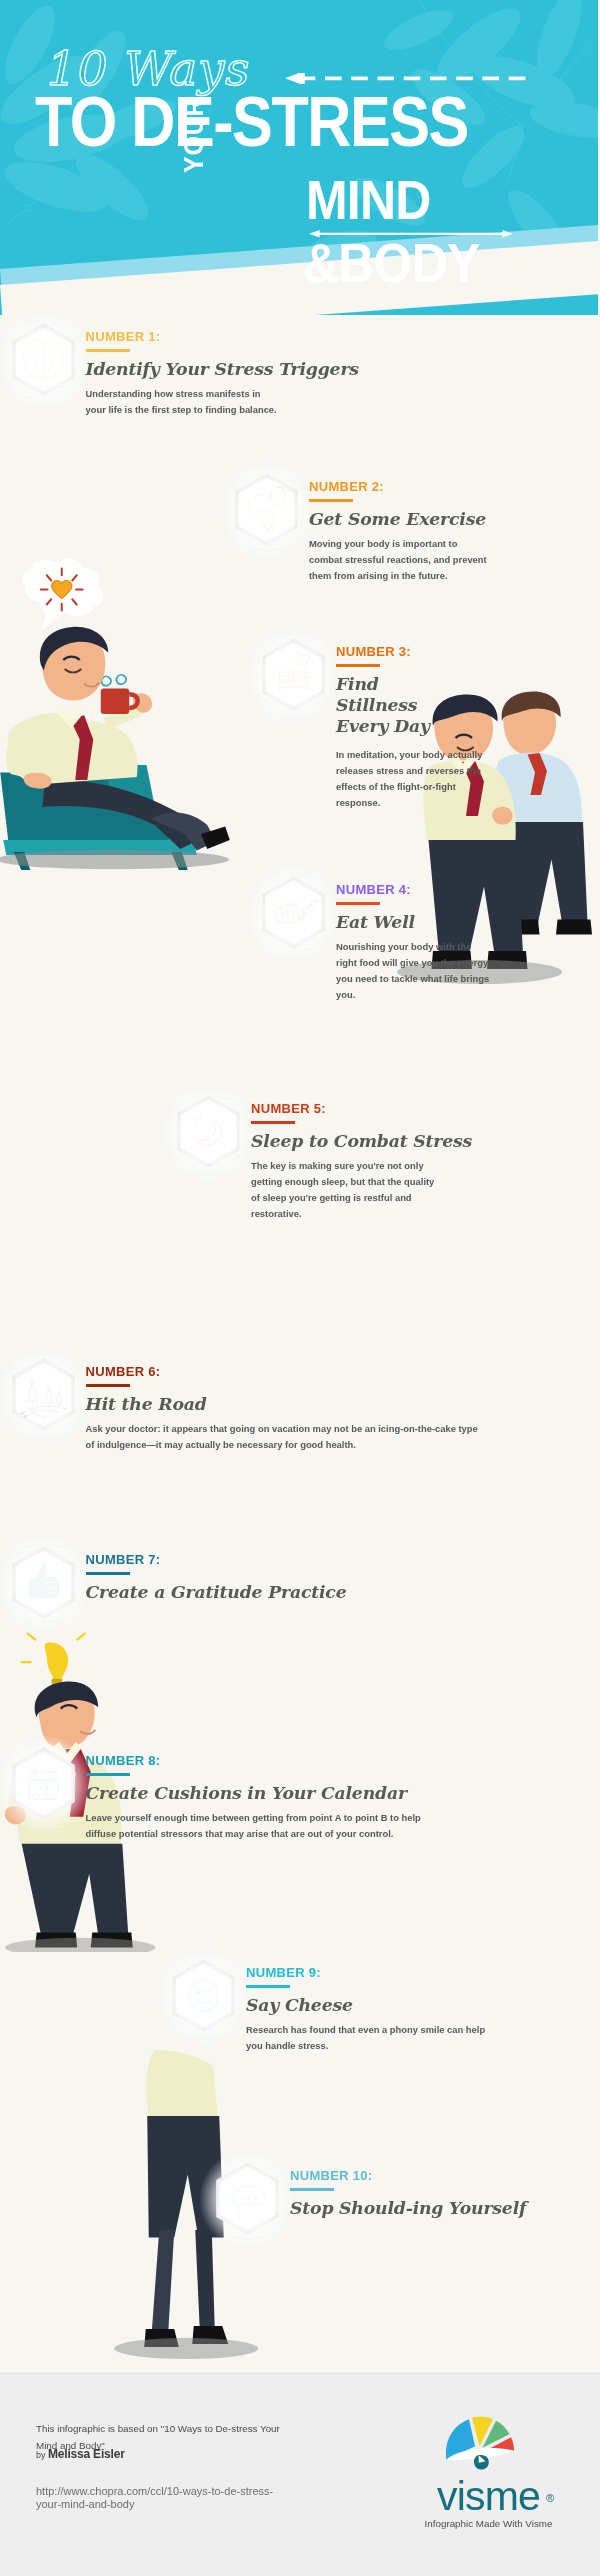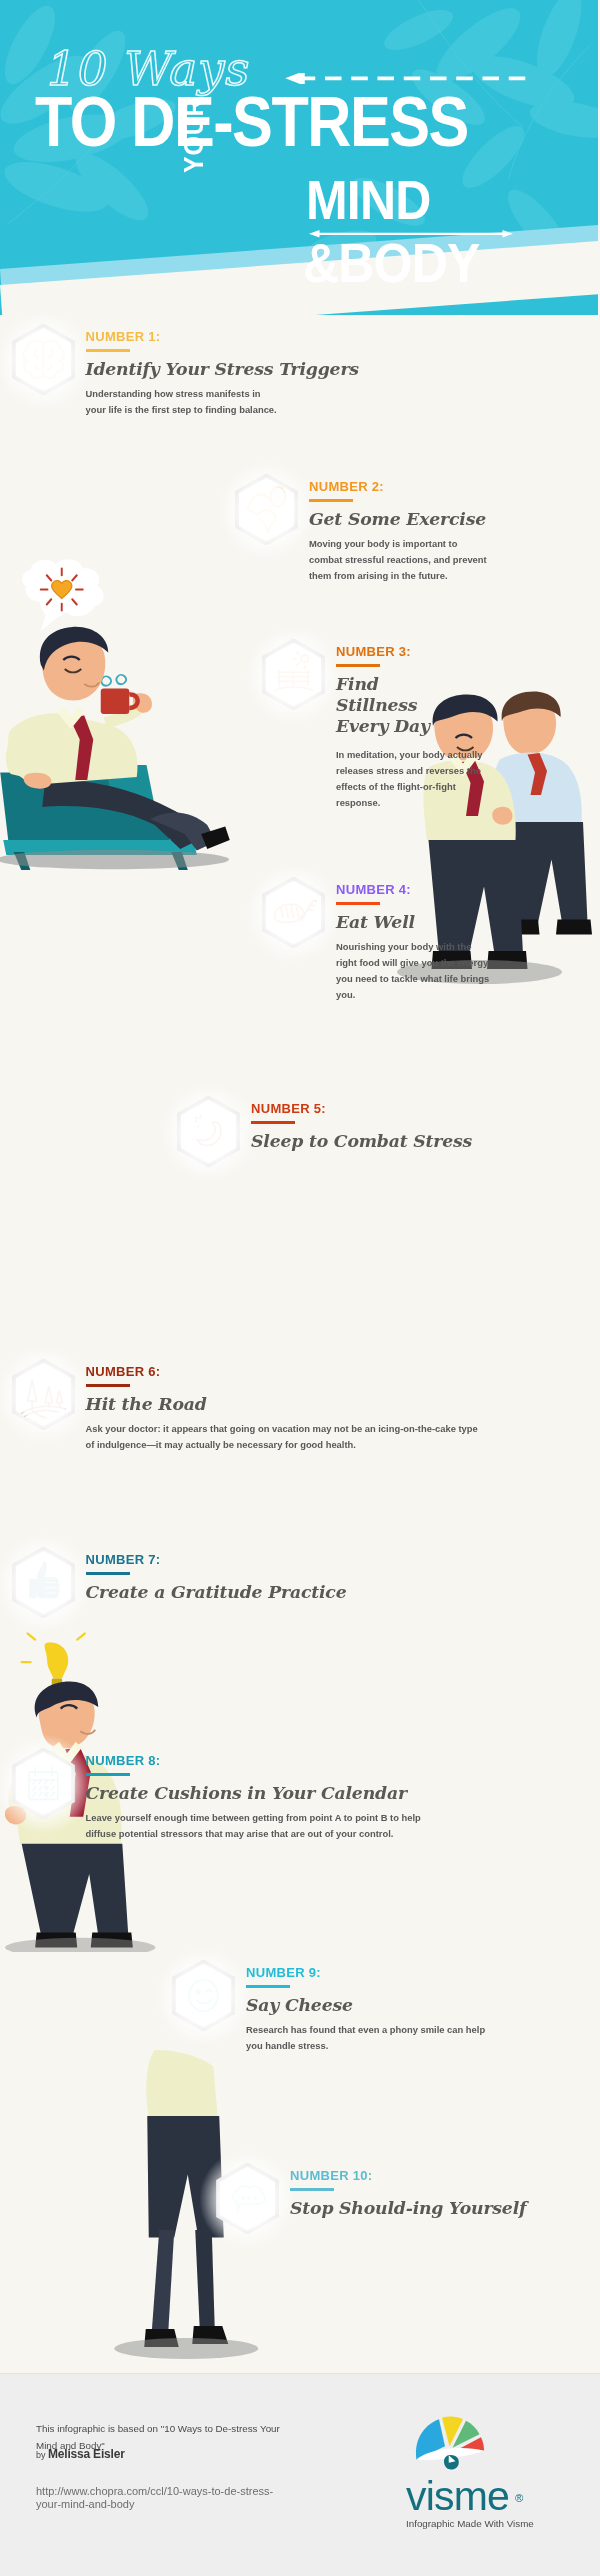--- a/index.html
+++ b/index.html
@@ -203,20 +203,21 @@
     width: 248px;
     font-family: "Liberation Sans", sans-serif;
     font-size: 11px;
     color: #6d6d6d;
     line-height: 12.8px;
   }
   .visme-wrap {
     position: absolute;
     left: 406px; top: 39px;
     width: 165px;
+    text-align: center;
   }
   .visme-word {
     font-family: "Liberation Sans", sans-serif;
     font-size: 41px;
     color: #14707f;
     letter-spacing: -0.8px;
     line-height: 42px;
     position: relative;
     display: inline-block;
   }
@@ -521,20 +522,21 @@
             <text x="24" y="34" font-family="Liberation Sans, sans-serif" font-size="11" font-weight="bold" fill="#cc3b12" stroke="none">z</text>
             <text x="30" y="30" font-family="Liberation Sans, sans-serif" font-size="9" font-weight="bold" fill="#cc3b12" stroke="none">z</text>
             <text x="27" y="42" font-family="Liberation Sans, sans-serif" font-size="8" font-weight="bold" fill="#cc3b12" stroke="none">z</text>
           </g>
         </svg>
       </div>
       <div class="item-body">
         <div class="num-label" style="color:#cc3b12">NUMBER 5:</div>
         <div class="num-rule" style="background:#cc3b12"></div>
         <div class="item-title">Sleep to Combat Stress</div>
+        <div class="item-desc" style="width:188px">The key is making sure you're not only getting enough sleep, but that the quality of sleep you're getting is restful and restorative.</div>
       </div>
     </div>
 
     <div class="item" style="left:10.5px; top:1044px; width:526px;">
       <div class="hexwrap">
         <div class="hex-halo"></div>
         <svg viewBox="0 0 86 94" width="65" height="71">
           <polygon points="43,2 82,24 82,70 43,92 4,70 4,24" fill="#ffffff" stroke="#dcdcdc" stroke-width="5"></polygon>
           <g fill="none" stroke="#9e2a0e" stroke-width="2.1" stroke-linecap="round" stroke-linejoin="round">
             <path d="M28 56 L22 56 L28 28 L34 56 Z"></path>

